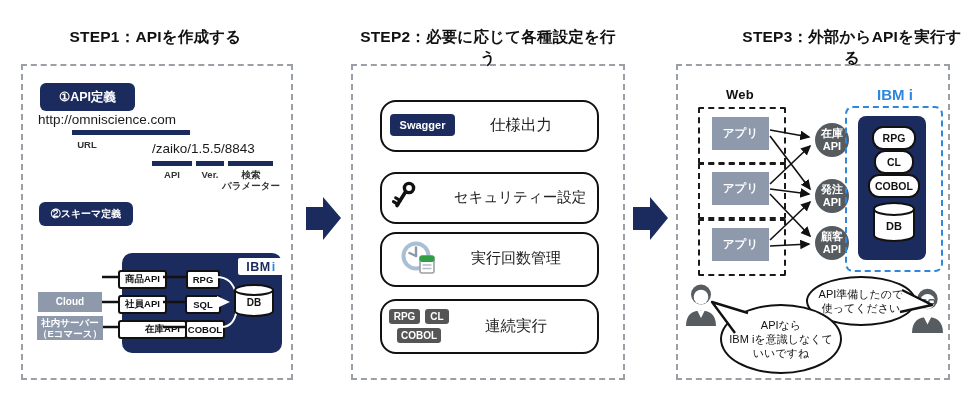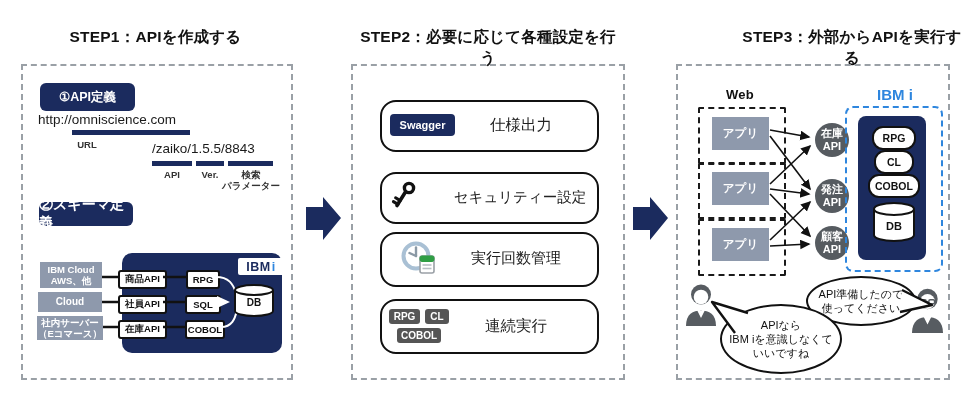--- a/index.html
+++ b/index.html
@@ -58,37 +58,35 @@
 
   <div class="plain-text" style="left:152px;top:141px;font-size:13.5px;">/zaiko/1.5.5/8843</div>
   <div class="navy-bar" style="left:152px;top:161px;width:40px;height:5px;"></div>
   <div class="navy-bar" style="left:196px;top:161px;width:28px;height:5px;"></div>
   <div class="navy-bar" style="left:228px;top:161px;width:45px;height:5px;"></div>
   <div class="small-label" style="left:152px;top:169px;width:40px;">API</div>
   <div class="small-label" style="left:190px;top:169px;width:40px;">Ver.</div>
   <div class="small-label pre" style="left:216px;top:169px;width:70px;">検索
 パラメーター</div>
 
-  <div class="navy-badge" style="left:39px;top:202px;width:94px;height:24px;font-size:14px;font-family:Liberation Mono, monospace;">②スキーマ定義</div>
+  <div class="navy-badge" style="left:39px;top:202px;width:94px;height:24px;font-size:10px;font-family:Liberation Mono, monospace;">②スキーマ定義</div>
 
   <div class="navy-panel" style="left:122px;top:253px;width:160px;height:100px;"></div>
   <div class="ibm-logo" style="left:238px;top:258px;width:46px;height:17px;">
     <span class="logo-ibm">IBM</span>
       <span class="logo-i">i</span>
   </div>
 
-  <div class="gray-box pre" style="left:40px;top:262px;width:62px;height:26px;font-size:9.5px;">IBM Cloud
-AWS、他</div>
   <div class="gray-box" style="left:38px;top:292px;width:64px;height:20px;font-size:10px;">Cloud</div>
   <div class="gray-box pre" style="left:37px;top:316px;width:66px;height:24px;font-size:9.5px;">社内サーバー
 （Eコマース）</div>
 
   <div class="white-chip" style="left:118px;top:270px;width:45px;height:15px;">商品API</div>
   <div class="white-chip" style="left:118px;top:295px;width:45px;height:15px;">社員API</div>
-  <div class="white-chip" style="left:118px;top:320px;width:45px;height:15px;">在庫API</div>
+  <div class="white-chip" style="left:118px;top:320px;width:45px;height:15px;padding-left:20px;">在庫API</div>
 
   <div class="white-chip" style="left:186px;top:270px;width:30px;height:15px;">RPG</div>
   <div class="white-chip" style="left:185px;top:295px;width:32px;height:15px;">SQL</div>
   <div class="white-chip" style="left:185px;top:320px;width:36px;height:15px;">COBOL</div>
 
   <div class="title" style="left:353px;top:27px;width:270px;">STEP2：必要に応じて各種設定を行う</div>
   <div class="dashed-panel" style="left:351px;top:64px;width:270px;height:312px;"></div>
 
   <div class="item-box" style="left:380px;top:100px;width:215px;height:48px;"></div>
   <div class="navy-badge" style="left:390px;top:114px;width:65px;height:22px;font-size:11px;border-radius:4px;">Swagger</div>

